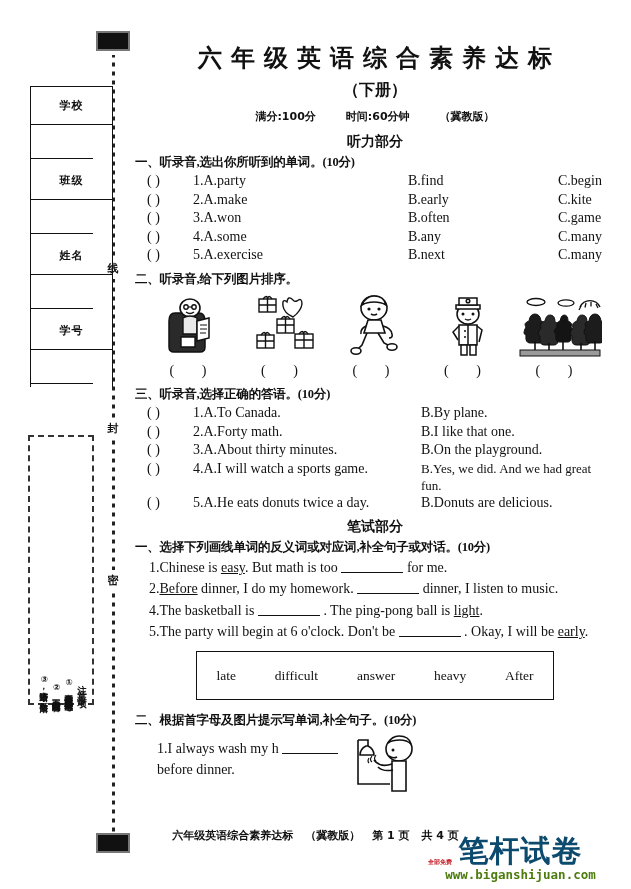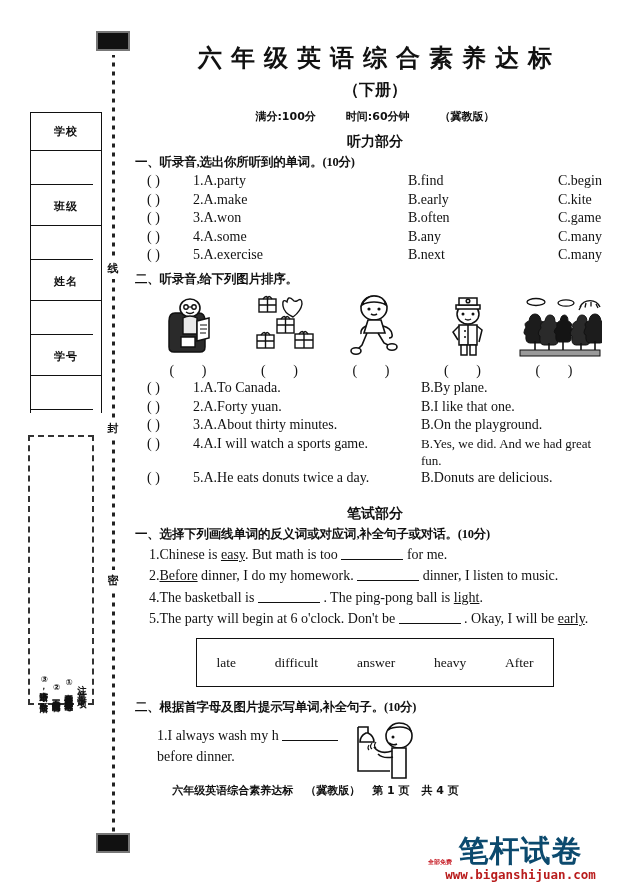--- a/index.html
+++ b/index.html
@@ -28,21 +28,21 @@
   }
   .seal-char {
     position:absolute; left:104px; width:18px;
     font-family:"DejaVu Sans", sans-serif;
     font-weight:bold; font-size:11px; text-align:center;
     background:#fff; color:#111; padding:3px 0;
   }
 
   
   #id-boxes {
-    position:absolute; left:30px; top:112px; width:72px;
+    position:absolute; left:30px; top:86px; width:83px;
     border:1px solid #111; border-bottom:none;
   }
   .id-cell {
     height:38px; border-bottom:1px solid #111;
     display:flex; align-items:center; justify-content:center;
     font-family:"DejaVu Sans", sans-serif;
     font-size:11px; font-weight:bold; letter-spacing:1px;
   }
   .id-cell.blank { height:34px; }
 
@@ -134,42 +134,42 @@
     font-size:13.5px;
   }
 
   
   #q2-block { display:flex; align-items:flex-start; padding:8px 0 0 22px; }
   #q2-text { font-size:14px; line-height:1.5; }
   #q2-img { margin-left:14px; margin-top:-4px; }
 
   
   #footer {
-    position:absolute; left:0; top:783px; width:631px;
+    position:absolute; left:0; top:828px; width:631px;
     text-align:center;
     font-family:"DejaVu Sans", sans-serif;
     font-size:11px; font-weight:bold;
   }
   #footer .sep { display:inline-block; width:12px; }
   #watermark {
     position:absolute; right:8px; top:836px; width:205px; text-align:center;
   }
   #wm-main {
     font-family:"DejaVu Sans", sans-serif;
     font-size:30px; font-weight:bold; color:#0c4a6e;
     letter-spacing:1px; line-height:1;
   }
   #wm-free {
     position:absolute; left:10px; top:22px;
     font-family:"DejaVu Sans", sans-serif;
     font-size:6px; font-weight:bold; color:#c8232c; letter-spacing:0px;
   }
   #wm-url {
     font-family:"DejaVu Sans Mono", monospace;
-    font-size:12.5px; font-weight:bold; color:#b91c1c;
+    font-size:12.5px; font-weight:bold; color:#4d7c0f;
     margin-top:1px;
   }
 </style>
 </head>
 <body>
 
 <div id="reg-top"></div>
 <div id="reg-bottom"></div>
 
 <div id="seal-line"></div>
@@ -339,49 +339,50 @@
         <path d="M58 52 q-5 0 -4-9 q-4-2 1-8 q-2-5 4-7 q1-6 5-6 q5 0 5 7 q6 2 3 6 q4 7 0 9 q1 8 -4 8z" fill="#2a2a2a" stroke="#111" stroke-width="1"></path>
         <path d="M63 50 v11" stroke="#111" stroke-width="1.6"></path>
         <path d="M72 50 q-5 0 -4-8 q-4-1 0-8 q-3-4 3-6 q1-7 6-7 q5 0 6 7 q6 2 3 6 q4 7 0 8 q1 8 -4 8z" fill="#1c1c1c" stroke="#111" stroke-width="1"></path>
         <path d="M77 48 v12" stroke="#111" stroke-width="1.6"></path>
         <rect x="2" y="57" width="80" height="6" fill="#9a9a9a" stroke="#111" stroke-width="1"></rect>
       </svg>
       <div class="pic-paren">(     )</div>
     </div>
   </div>
 
+  <div class="sec-heading" style="margin-top:7px;">三、听录音,选择正确的答语。(10分)</div>
   <div class="qlist q3">
     <div class="qrow">
       <span class="paren">(        )</span>
       <span class="opt-a"><span>1.</span><span>A.To Canada.</span></span>
       <span class="opt-b">B.By plane.</span>
     </div>
     <div class="qrow">
       <span class="paren">(        )</span>
-      <span class="opt-a"><span>2.</span><span>A.Forty yuan.</span></span>
+      <span class="opt-a"><span>2.</span><span>A.Forty math.</span></span>
       <span class="opt-b">B.I like that one.</span>
     </div>
     <div class="qrow">
       <span class="paren">(        )</span>
       <span class="opt-a"><span>3.</span><span>A.About thirty minutes.</span></span>
       <span class="opt-b">B.On the playground.</span>
     </div>
     <div class="qrow">
       <span class="paren">(        )</span>
       <span class="opt-a"><span>4.</span><span>A.I will watch a sports game.</span></span>
       <span class="opt-b small-b">B.Yes, we did. And we had great fun.</span>
     </div>
     <div class="qrow">
       <span class="paren">(        )</span>
       <span class="opt-a"><span>5.</span><span>A.He eats donuts twice a day.</span></span>
       <span class="opt-b">B.Donuts are delicious.</span>
     </div>
   </div>
 
-  <div class="part-heading" style="margin-top:17px;">笔试部分</div>
+  <div class="part-heading" style="margin-top:5px;">笔试部分</div>
   <div class="sec-heading">一、选择下列画线单词的反义词或对应词,补全句子或对话。(10分)</div>
 
   <div>
     <div class="fline">
       <span>1.</span><span>Chinese is </span><span class="ul">easy</span><span>. But math is too </span><span class="blank"></span><span> for me.</span>
     </div>
     <div class="fline">
       <span>2.</span><span class="ul">Before</span><span> dinner, I do my homework. </span><span class="blank"></span><span> dinner, I listen to music.</span>
     </div>
     <div class="fline">

